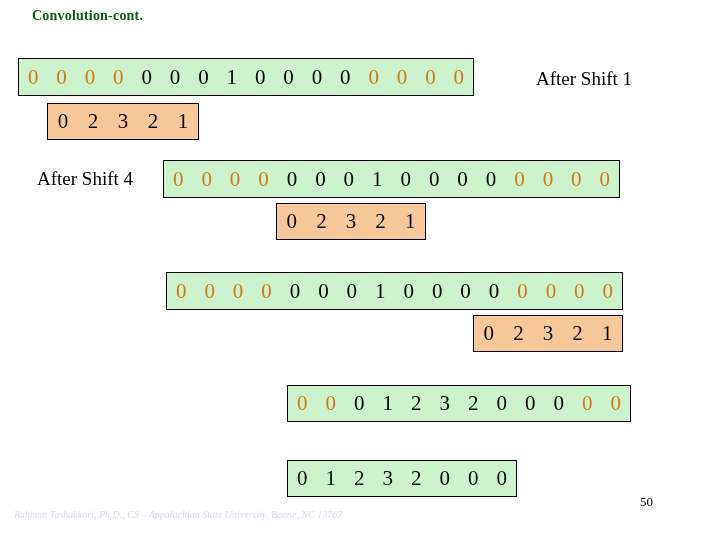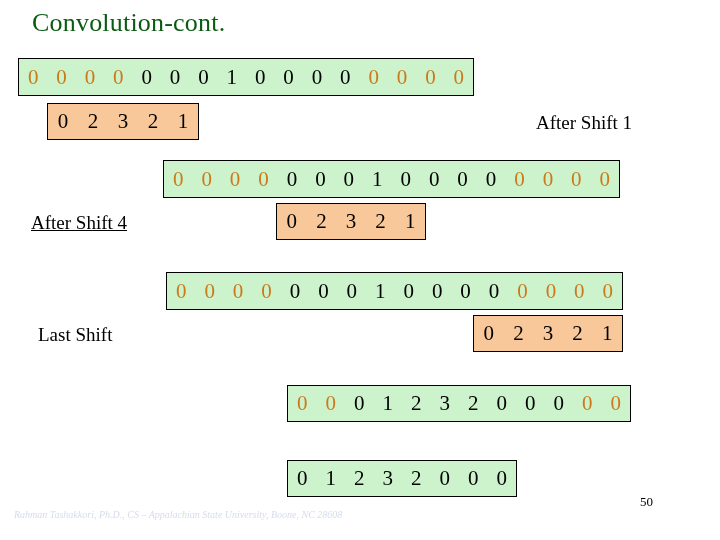--- a/index.html
+++ b/index.html
@@ -16,22 +16,22 @@
   }
   #slide {
     position: relative;
     width: 720px;
     height: 540px;
   }
   .title {
     position: absolute;
     left: 32px;
     top: 8px;
-    font-size: 26px;
-    font-weight: normal;
+    font-size: 14px;
+    font-weight: bold;
     color: #0b5c12;
     letter-spacing: 0.2px;
     white-space: nowrap;
   }
   
   .strip {
     position: absolute;
     box-sizing: border-box;
     border: 1px solid #000000;
     display: flex;
@@ -47,21 +47,20 @@
   .strip .cell {
     flex: 1 1 auto;
     text-align: center;
   }
   .strip .cell.dim { color: #cc7a1a; }
   .label {
     position: absolute;
     font-size: 19px;
     color: #000000;
     white-space: nowrap;
-    margin-top: 44px;
   }
   .footer {
     position: absolute;
     left: 14px;
     top: 509px;
     font-size: 10px;
     font-style: italic;
     color: #d6dced;
     white-space: nowrap;
   }
@@ -103,21 +102,21 @@
   <div class="strip orange" id="row0-kernel" style="left:47px; top:103px; width:152px; height:37px;">
       <span class="cell">0</span>
       <span class="cell">2</span>
       <span class="cell">3</span>
       <span class="cell">2</span>
       <span class="cell">1</span>
     </div>
 
   <div class="label" id="row0-label" style="left:536px; top:68px;">After Shift 1</div>
 
-  <div class="label" id="row1-label" style="left:31px; top:168px;text-decoration:underline;">After Shift 4</div>
+  <div class="label" id="row1-label" style="left:37px; top:168px;">After Shift 4</div>
 
   <div class="strip green" id="row1-signal" style="left:163px; top:160px; width:457px; height:38px;">
       <span class="cell dim">0</span>
       <span class="cell dim">0</span>
       <span class="cell dim">0</span>
       <span class="cell dim">0</span>
       <span class="cell">0</span>
       <span class="cell">0</span>
       <span class="cell">0</span>
       <span class="cell">1</span>
@@ -132,21 +131,20 @@
     </div>
 
   <div class="strip orange" id="row1-kernel" style="left:276px; top:203px; width:150px; height:37px;">
       <span class="cell">0</span>
       <span class="cell">2</span>
       <span class="cell">3</span>
       <span class="cell">2</span>
       <span class="cell">1</span>
     </div>
 
-  <div class="label" id="row2-label" style="left:38px; top:280px;">Last Shift</div>
 
   <div class="strip green" id="row2-signal" style="left:166px; top:272px; width:457px; height:38px;">
       <span class="cell dim">0</span>
       <span class="cell dim">0</span>
       <span class="cell dim">0</span>
       <span class="cell dim">0</span>
       <span class="cell">0</span>
       <span class="cell">0</span>
       <span class="cell">0</span>
       <span class="cell">1</span>
@@ -191,15 +189,15 @@
       <span class="cell">2</span>
       <span class="cell">3</span>
       <span class="cell">2</span>
       <span class="cell">0</span>
       <span class="cell">0</span>
       <span class="cell">0</span>
     </div>
 
   <div class="pagenum">50</div>
 
-  <div class="footer">Rahman Tashakkori, Ph.D., CS – Appalachian State University, Boone, NC 28608</div>
+  <div class="footer">Rahman Tashakkori, Ph.D., CS – Appalachian State University, Boone, NC 13767</div>
 
 </div>
 
 </body></html>

